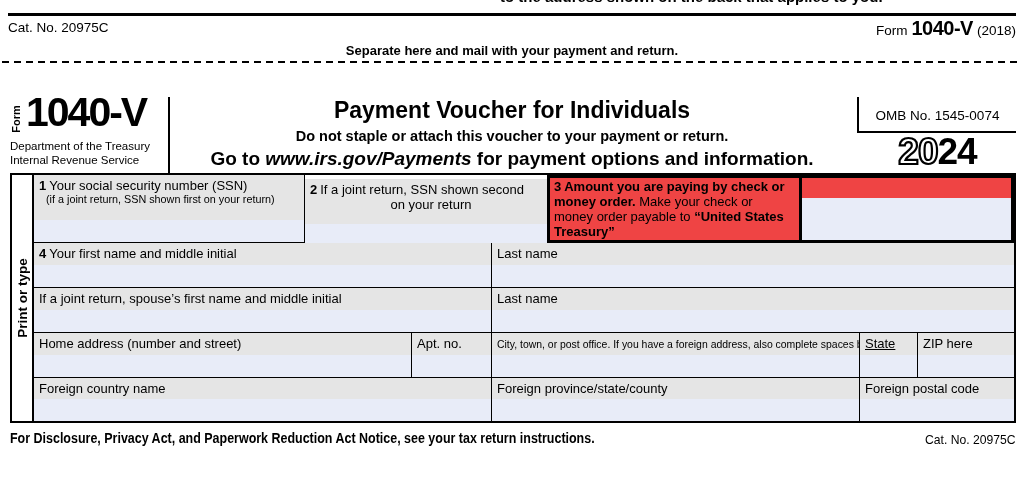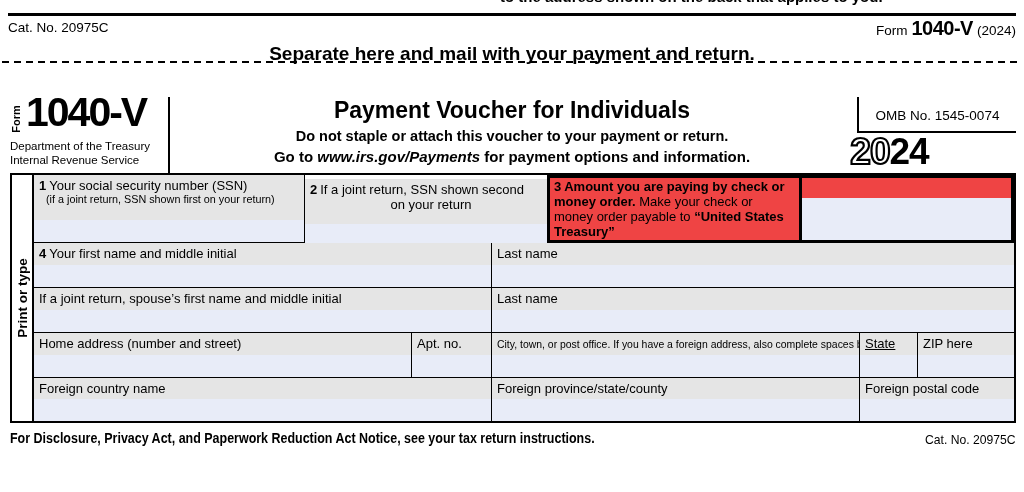--- a/index.html
+++ b/index.html
@@ -11,38 +11,38 @@
 
   
   .clip-top{top:0;left:500px;width:420px;height:7px;overflow:hidden;}
   .clip-top span{display:block;margin-top:-12px;font-weight:bold;font-size:15px;white-space:nowrap;}
   .rule-top{top:13px;left:8px;width:1008px;height:3px;background:#000;}
   .cat-top{top:20px;left:8px;font-size:13.5px;}
   .form-ref{top:17px;right:8px;display:flex;align-items:baseline;}
   .fr-word{font-size:13.5px;margin-right:4px;}
   .fr-num{font-size:20px;font-weight:bold;letter-spacing:-0.5px;}
   .fr-year{font-size:13.5px;margin-left:4px;}
-  .separate{top:43px;left:0;width:1024px;text-align:center;font-weight:bold;font-size:19px;}
+  .separate{top:43px;left:0;width:1024px;text-align:center;font-weight:bold;font-size:13px;}
   .dashed{top:61px;left:2px;width:1020px;height:2px;
           background:repeating-linear-gradient(90deg,#000 0 7px,transparent 7px 12px);}
 
   
   .hdr-form-side{top:113px;left:-4px;width:40px;text-align:center;font-size:11px;font-weight:bold;
                  transform:rotate(-90deg);}
   .hdr-num{top:92px;left:26px;font-size:41px;font-weight:bold;letter-spacing:-2px;line-height:1;}
   .hdr-dept{top:140px;left:10px;font-size:11.5px;line-height:13.5px;}
   .hdr-div-left{top:97px;left:168px;width:2px;height:76px;background:#000;}
   .hdr-center{left:168px;top:0;width:688px;text-align:center;}
   .hdr-title{top:97px;font-size:23px;font-weight:bold;}
   .hdr-sub1{top:128px;font-size:14.5px;font-weight:bold;}
-  .hdr-sub2{top:148px;font-size:15px;font-weight:bold;}
+  .hdr-sub2{top:148px;font-size:19px;font-weight:bold;}
   .hdr-div-right{top:97px;left:857px;width:2px;height:35px;background:#000;}
   .omb{top:108px;left:859px;width:157px;text-align:center;font-size:13.5px;}
   .omb-rule{top:131px;left:857px;width:159px;height:2px;background:#000;}
-  .year{top:133px;left:811px;width:157px;text-align:center;font-size:37px;font-weight:800;
+  .year{top:133px;left:859px;width:157px;text-align:center;font-size:37px;font-weight:800;
         letter-spacing:-1px;line-height:1;}
   .y-outline{color:#fff;-webkit-text-stroke:2.2px #000;}
 
   
   .vtable{top:173px;left:10px;width:1006px;height:250px;border:2px solid #000;box-sizing:border-box;}
   .vstrip{position:absolute;left:0;top:0;bottom:0;width:22px;border-right:2px solid #000;box-sizing:border-box;}
   .vstrip span{position:absolute;top:50%;left:50%;transform:translate(-50%,-50%) rotate(-90deg);
                white-space:nowrap;font-weight:bold;font-size:13.5px;}
   .cell{position:absolute;box-sizing:border-box;padding:3px 5px;font-size:13px;line-height:15px;background:#e5e5e5;}
   .br{border-right:1px solid #000;}
@@ -72,21 +72,21 @@
 <div class="page">
 
   <div class="abs clip-top">
     <span>to the address shown on the back that applies to you.</span>
   </div>
   <div class="abs rule-top"></div>
   <div class="abs cat-top">Cat. No. 20975C</div>
   <div class="abs form-ref">
     <span class="fr-word">Form</span>
     <span class="fr-num">1040-V</span>
-    <span class="fr-year">(2024)</span>
+    <span class="fr-year">(2018)</span>
   </div>
   <div class="abs separate">Separate here and mail with your payment and return.</div>
   <div class="abs dashed"></div>
 
   <div class="abs hdr-form-side">Form</div>
   <div class="abs hdr-num">1040-V</div>
   <div class="abs hdr-dept">
     <div>Department of the Treasury</div>
     <div>Internal Revenue Service</div>
   </div>

